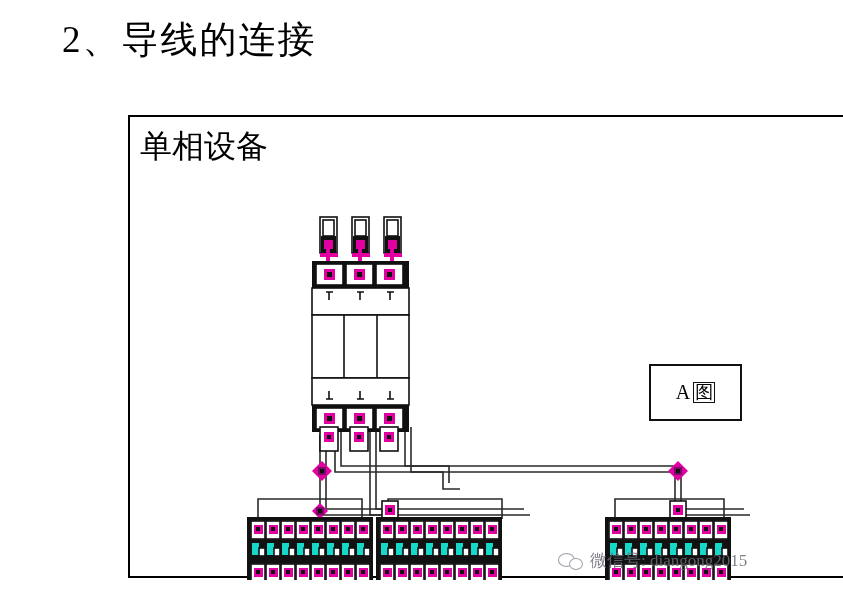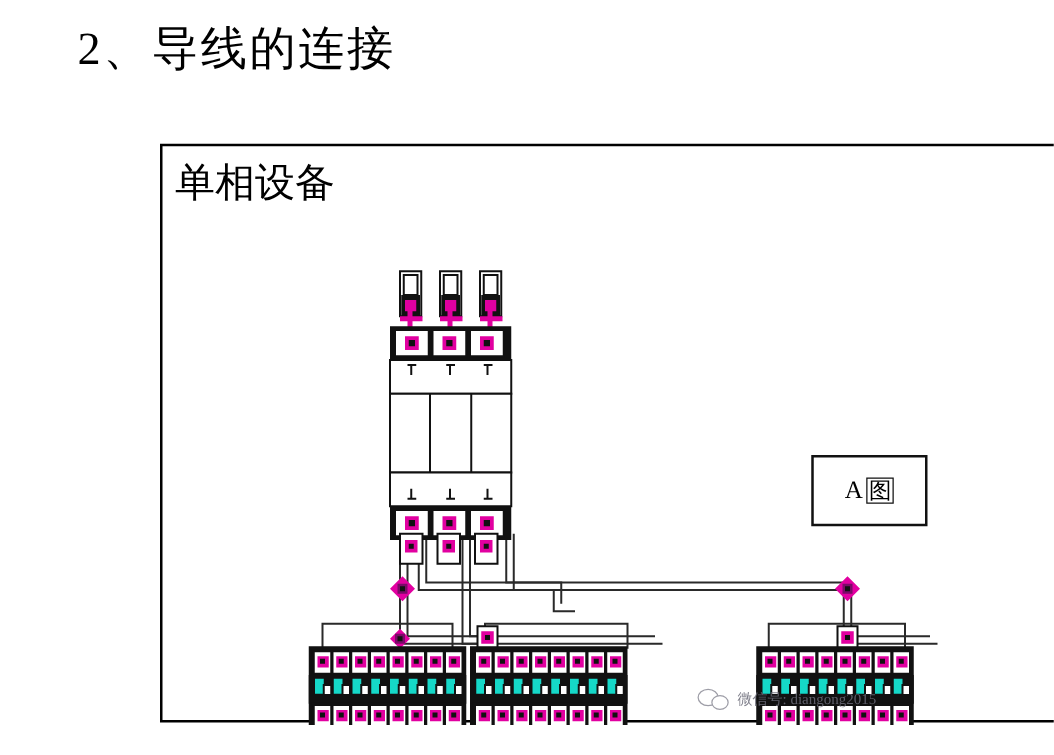--- a/index.html
+++ b/index.html
@@ -83,21 +83,21 @@
 
   
   #watermark {
     position: absolute;
     left: 428px;
     top: 432px;
     display: flex;
     align-items: center;
     gap: 6px;
     color: #6b6b78;
-    font-size: 12px;
+    font-size: 17px;
     font-family: "Liberation Serif", "DejaVu Serif", serif;
     white-space: nowrap;
     opacity: 0.85;
   }
   #watermark .wechat-glyph {
     width: 26px;
     height: 20px;
     position: relative;
     flex: 0 0 auto;
   }

